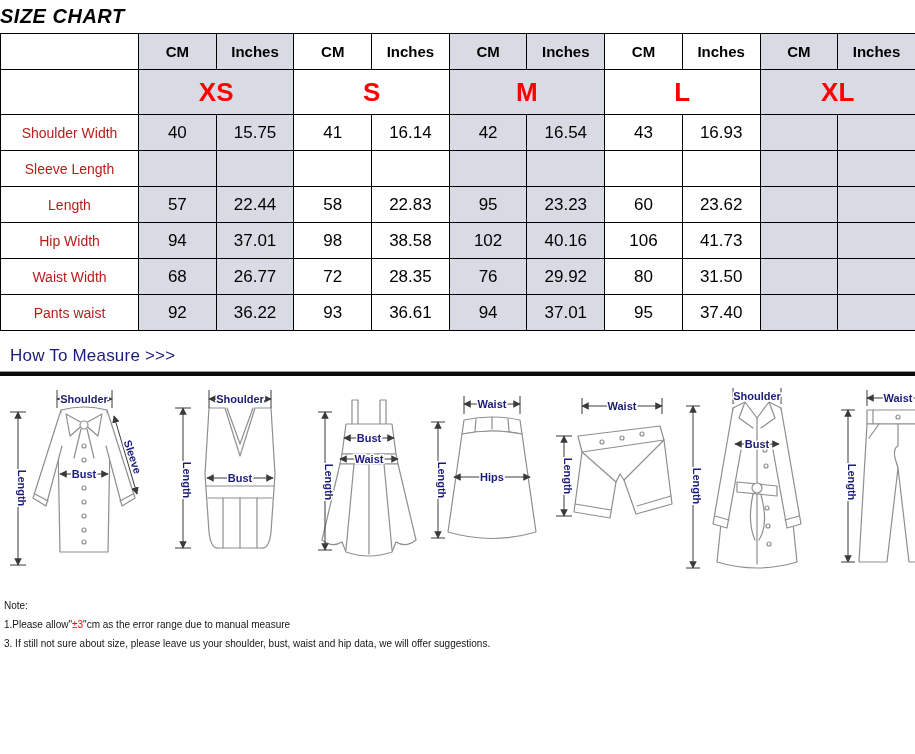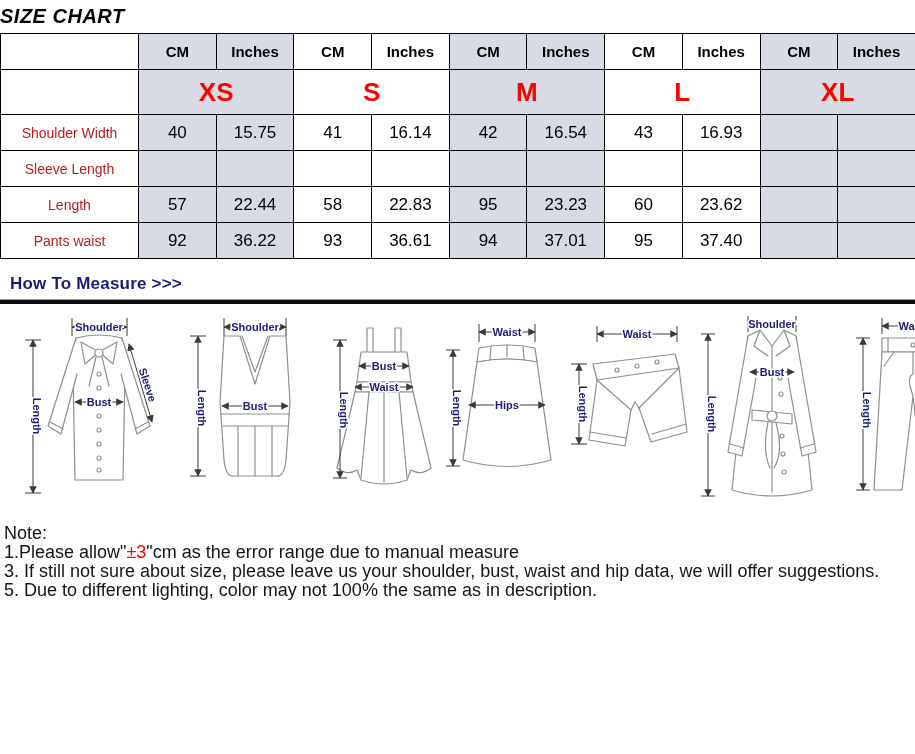--- a/index.html
+++ b/index.html
@@ -32,45 +32,45 @@
   td.size-head{
     font-size:26px;font-weight:bold;color:var(--red);height:45px;
   }
   td.unit-head{font-size:15px;font-weight:bold;height:36px;color:#000;}
   td.row-label{font-size:14px;height:36px;color:#b91c1c;}
   td.val{font-size:17px;height:36px;color:#000;}
   td.shaded{background:var(--shade);}
   
   .measure-heading{
     margin:15px 4px 0 10px;
-    font-size:17px;font-weight:bold;color:var(--navy);letter-spacing:.2px;
+    font-size:17px;font-weight:normal;color:var(--navy);letter-spacing:.2px;
   }
   .rule{
     margin-top:5px;height:5px;background:#0b0b0b;border-top:1px solid #9a9a9a;
     width:915px;
   }
   .diagrams{
     margin-top:6px;height:200px;width:915px;
     display:flex;justify-content:space-between;align-items:flex-start;
-    padding:0 17px;
+    padding:0 2px;
   }
   .diagram{flex:0 0 auto;}
   
   .g{fill:none;stroke:#8f8f8f;stroke-width:1.2;stroke-linejoin:round;stroke-linecap:round;}
   .gf{fill:#ffffff;}
   .mline{fill:none;stroke:#3a3a3a;stroke-width:1;marker-start:url(#ah);marker-end:url(#ah);}
   .aline{fill:none;stroke:#3a3a3a;stroke-width:1;marker-start:url(#ah);}
   .tick{stroke:#3a3a3a;stroke-width:1;}
   .lbl{
     font-family:"Liberation Sans",sans-serif;font-size:11px;font-weight:bold;
     fill:var(--navy);stroke:#fff;stroke-width:3px;paint-order:stroke;
     text-anchor:middle;
   }
   
-  .notes{margin:14px 8px 0 4px;font-size:18px;line-height:19px;color:#151515;}
+  .notes{margin:14px 8px 0 4px;font-size:10px;line-height:19px;color:#151515;}
   .notes .red{color:var(--red);}
   .notes div{white-space:nowrap;}
 </style>
 </head>
 <body>
 
 <svg width="0" height="0" style="position:absolute" aria-hidden="true">
   <defs>
     <marker id="ah" viewBox="0 0 10 10" refX="9" refY="5" markerWidth="7.5" markerHeight="7.5" orient="auto-start-reverse">
       <path d="M0,0 L10,5 L0,10 z" fill="#3a3a3a"></path>
@@ -136,20 +136,46 @@
       <tr>
         <td class="row-label">Length</td>
         <td class="val shaded">57</td>
         <td class="val shaded">22.44</td>
         <td class="val">58</td>
         <td class="val">22.83</td>
         <td class="val shaded">95</td>
         <td class="val shaded">23.23</td>
         <td class="val">60</td>
         <td class="val">23.62</td>
+        <td class="val shaded"></td>
+        <td class="val shaded"></td>
+      </tr>
+      <tr>
+        <td class="row-label">Hip Width</td>
+        <td class="val shaded">94</td>
+        <td class="val shaded">37.01</td>
+        <td class="val">98</td>
+        <td class="val">38.58</td>
+        <td class="val shaded">102</td>
+        <td class="val shaded">40.16</td>
+        <td class="val">106</td>
+        <td class="val">41.73</td>
+        <td class="val shaded"></td>
+        <td class="val shaded"></td>
+      </tr>
+      <tr>
+        <td class="row-label">Waist Width</td>
+        <td class="val shaded">68</td>
+        <td class="val shaded">26.77</td>
+        <td class="val">72</td>
+        <td class="val">28.35</td>
+        <td class="val shaded">76</td>
+        <td class="val shaded">29.92</td>
+        <td class="val">80</td>
+        <td class="val">31.50</td>
         <td class="val shaded"></td>
         <td class="val shaded"></td>
       </tr>
       <tr>
         <td class="row-label">Pants waist</td>
         <td class="val shaded">92</td>
         <td class="val shaded">36.22</td>
         <td class="val">93</td>
         <td class="val">36.61</td>
         <td class="val shaded">94</td>
@@ -327,14 +353,13 @@
       <text class="lbl" x="19" y="100" transform="rotate(90 19 100)">Length</text>
     </svg>
   </figure>
 
 </div>
 
 <div class="notes">
   <div>Note:</div>
   <div><span>1.Please allow"</span><span class="red">±3</span><span>"cm as the error range due to manual measure</span></div>
   <div>3. If still not sure about size, please leave us your shoulder, bust, waist and hip data, we will offer suggestions.</div>
-  <div>5. Due to different lighting, color may not 100% the same as in description.</div>
 </div>
 
 </body></html>

